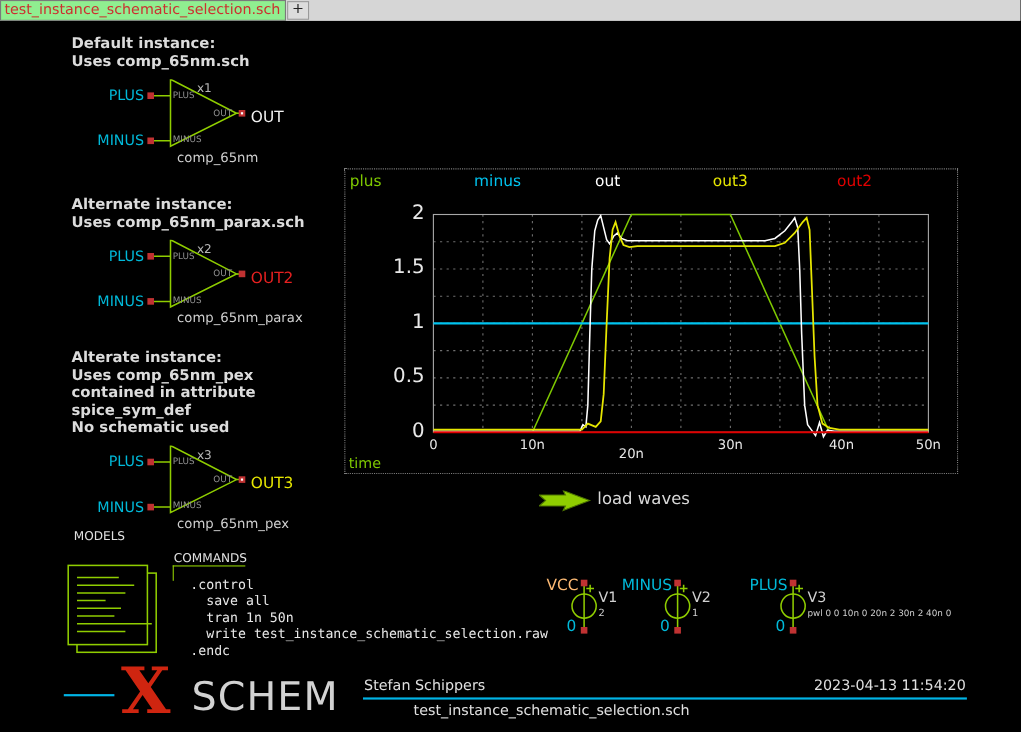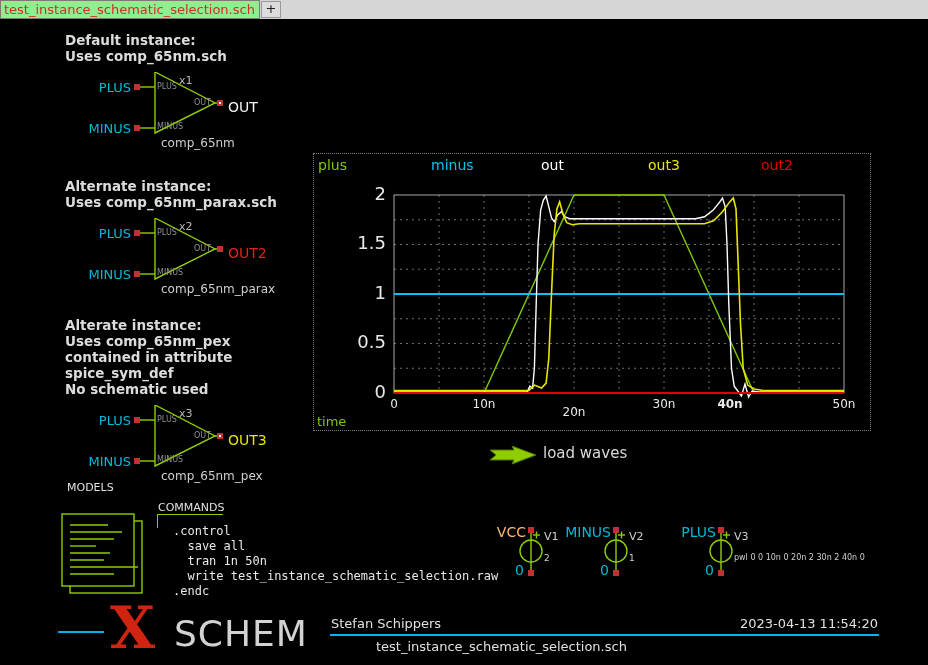--- a/index.html
+++ b/index.html
@@ -48,21 +48,21 @@
   .commands-label { position:absolute; left:158px; top:501px; font-size:11px; color:#e0e0e0; }
   .commands-bracket { position:absolute; left:157px; top:514px; width:66px; height:14px;
                       border-left:1px solid #8fcd00; border-top:1px solid #8fcd00; }
   .commands-code { position:absolute; left:165px; top:516px; margin:8px; font-family:"DejaVu Sans Mono", monospace;
                    font-size:12px; line-height:15px; color:#e8e8e8; white-space:pre; }
 
   
   .src { position:absolute; top:524px; width:180px; height:58px; }
   .src svg { position:absolute; left:0; top:0; }
   .src-net { position:absolute; left:-60px; top:0; width:88px; text-align:right; font-size:14px; }
-  .src-des { position:absolute; left:46px; top:6px; font-size:11px; color:#d0d0d0; }
+  .src-des { position:absolute; left:46px; top:12px; font-size:13px; color:#d0d0d0; }
   .src-val { position:absolute; left:46px; top:29px; font-size:9px; color:#d0d0d0; white-space:nowrap; }
   .src-gnd { position:absolute; left:12px; top:38px; width:14px; text-align:right; font-size:14px; color:#00b9d9; }
 
   
   .rule { position:absolute; height:2px; background:#00b4e6; }
   .logo-x { position:absolute; left:110px; top:599px; font-family:"DejaVu Serif", serif; font-weight:bold;
             font-size:58px; line-height:58px; color:#cf2510; }
   .logo-schem { position:absolute; left:174px; top:614px; font-size:36px; line-height:40px; color:#d2d2d2; letter-spacing:1px; }
   .author { position:absolute; left:331px; top:616px; font-size:13px; color:#e0e0e0; }
   .datetime { position:absolute; left:700px; width:178px; text-align:right; top:616px; font-size:13px; color:#e0e0e0; }
@@ -187,21 +187,21 @@
     <span class="leg" style="left: 447px; color: rgb(224, 0, 0);">out2</span>
     <span class="ytick" style="top:29px;">2</span>
     <span class="ytick" style="top:78px;">1.5</span>
     <span class="ytick" style="top:128px;">1</span>
     <span class="ytick" style="top:177px;text-align:right;">0.5</span>
     <span class="ytick" style="top:227px;">0</span>
     <span class="xtick" style="left:58px;">0</span>
     <span class="xtick" style="left:148px;">10n</span>
     <span class="xtick" style="left:238px;margin-top:8px;">20n</span>
     <span class="xtick" style="left:328px;">30n</span>
-    <span class="xtick" style="left:394px;font-weight:bold;">40n</span>
+    <span class="xtick" style="left:429px;">40n</span>
     <span class="xtick" style="left:508px;">50n</span>
     <span class="xlabel">time</span>
   </div>
 
   <div class="loadwaves">
     <svg width="48" height="20">
       <polygon points="0,4 24,4 22,0 46,9 22,18 24,14 0,14 6,9" fill="#8fcd00" stroke="#4d7500" stroke-width="1"></polygon>
     </svg>
     <span class="loadwaves-label">load waves</span>
   </div>

